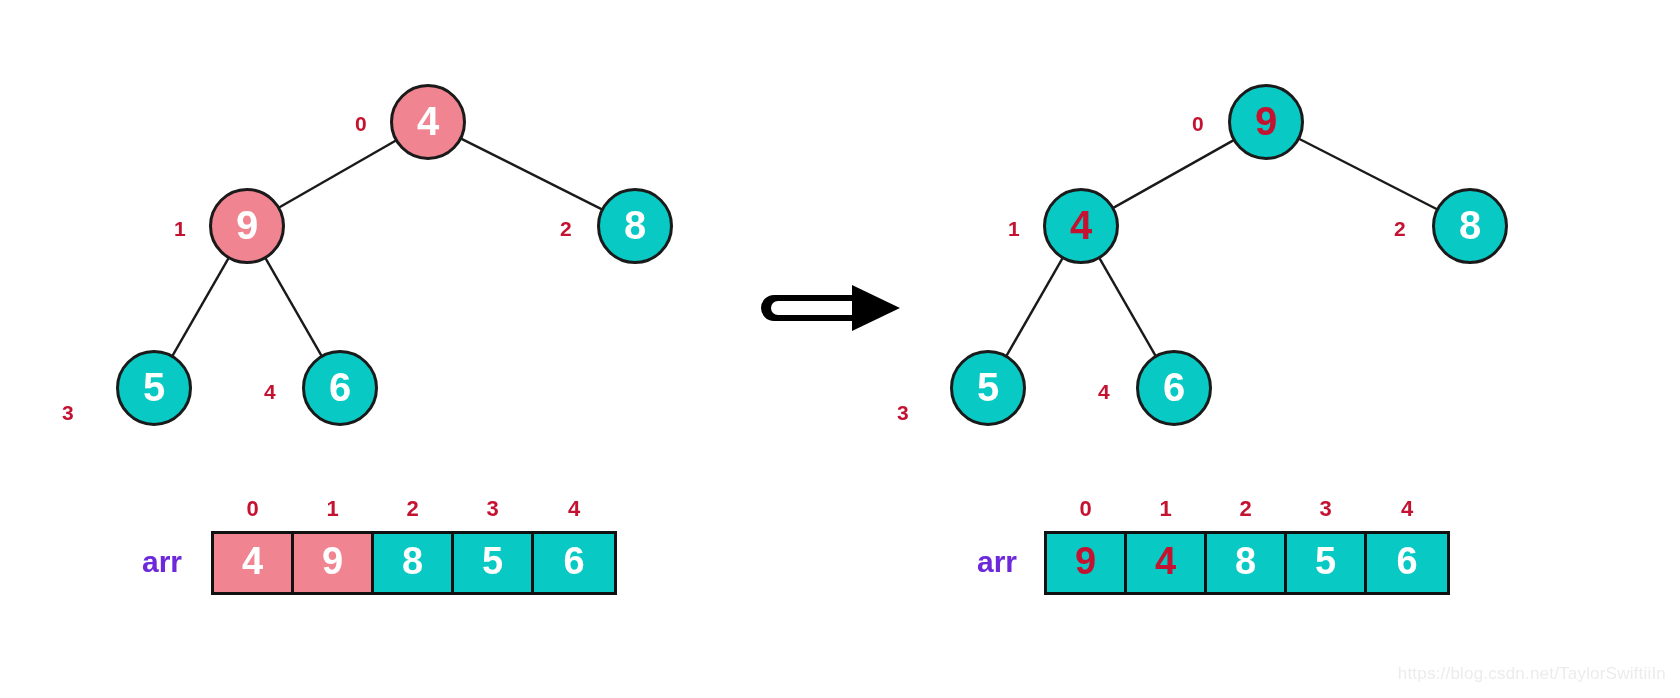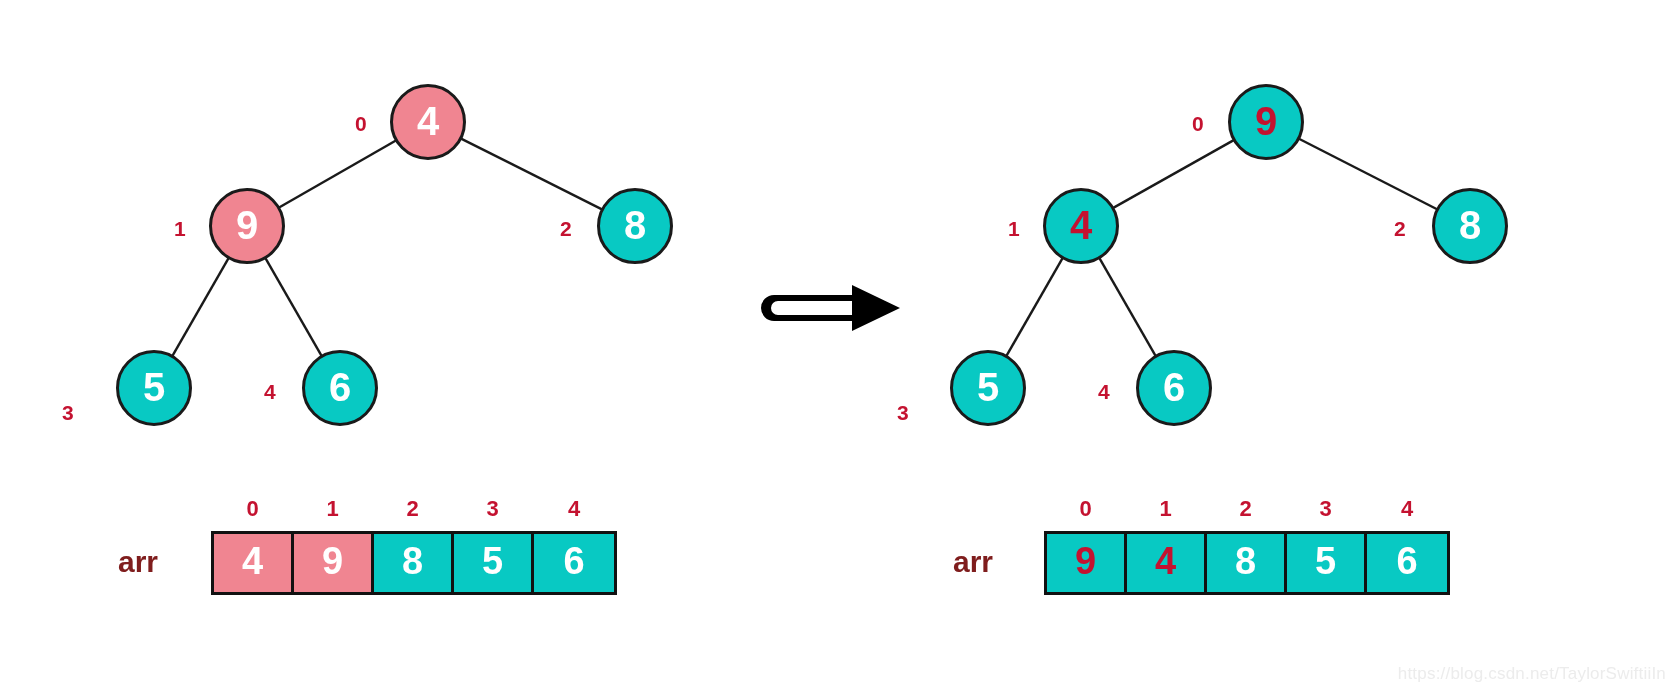--- a/index.html
+++ b/index.html
@@ -74,23 +74,24 @@
     height: 52px;
     z-index: 2;
   }
 
   
   .array-block { position: absolute; }
   .arr-label {
     position: absolute;
     font-size: 30px;
     font-weight: bold;
-    color: #7f1d1d;
+    color: #6d28d9;
     line-height: 1;
     white-space: nowrap;
+    margin-left: 24px;
   }
   .cells {
     position: absolute;
     display: flex;
     border: 3px solid #111111;
     box-sizing: content-box;
   }
   .cell {
     width: 80px;
     height: 58px;

